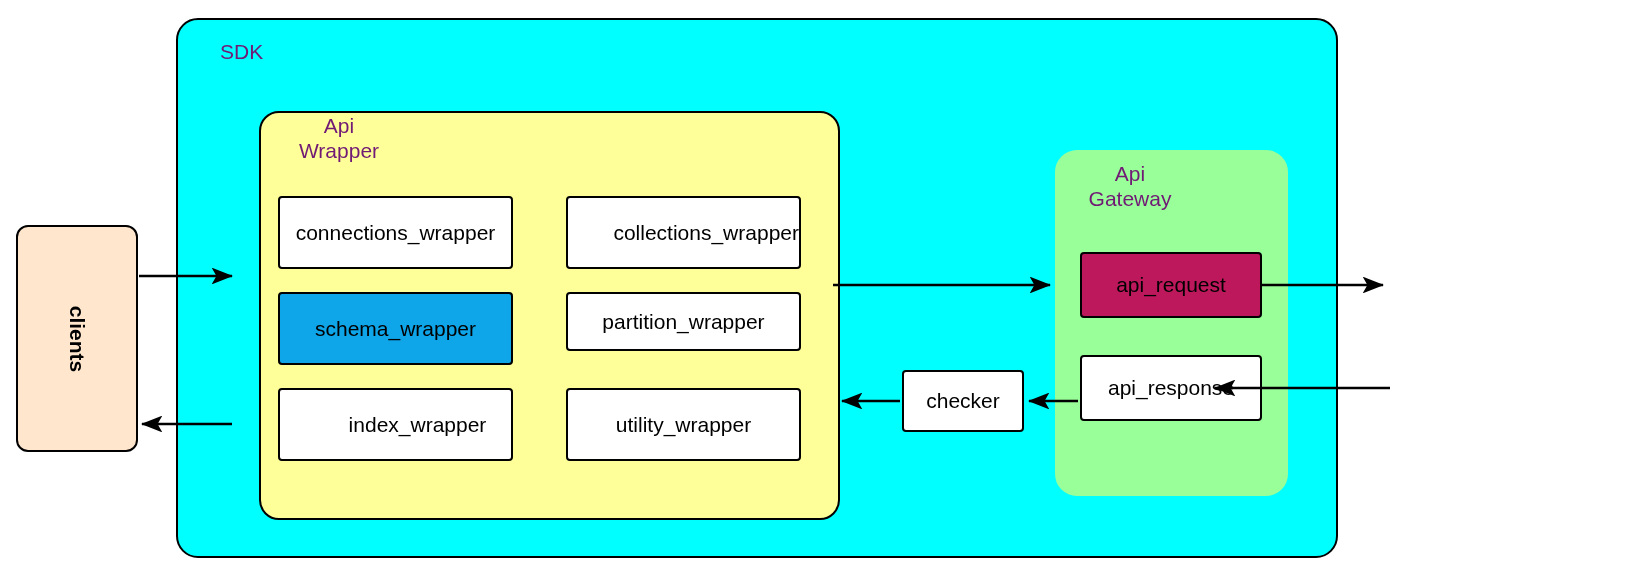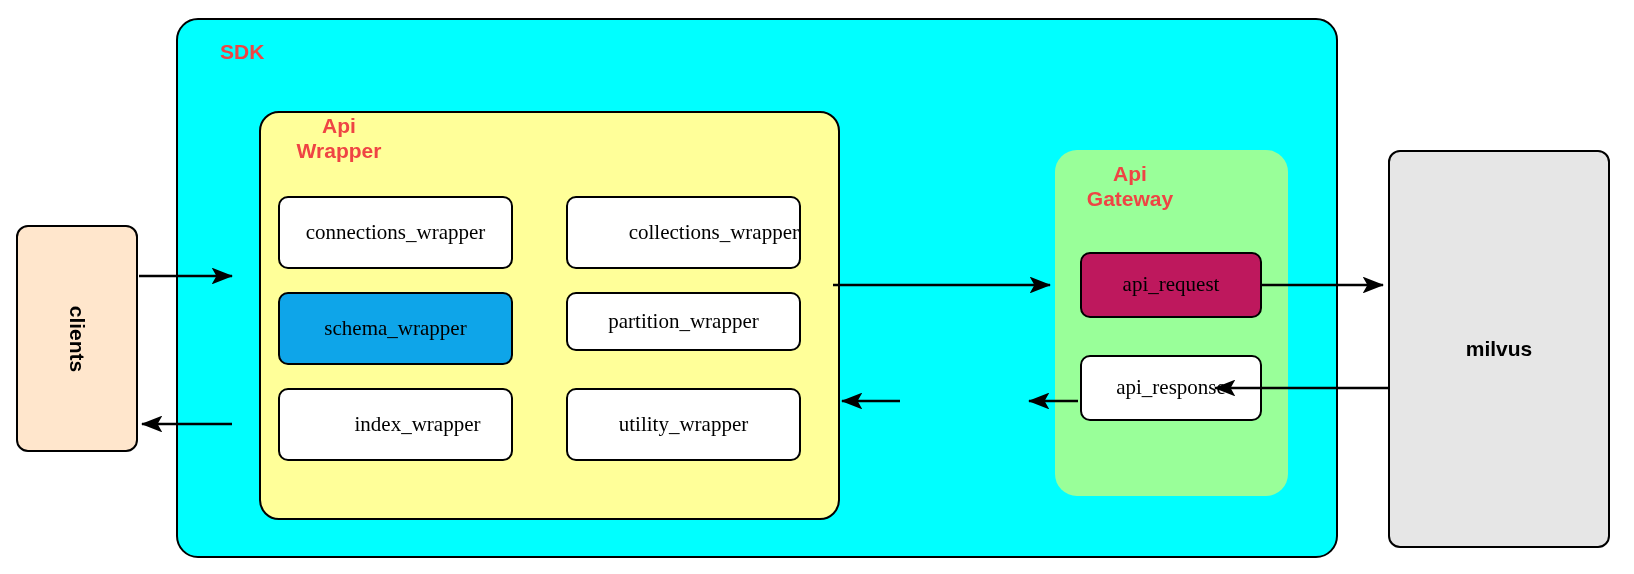--- a/index.html
+++ b/index.html
@@ -35,46 +35,45 @@
     border-radius: 20px;
   }
   
   .gateway-container {
     border: none;
     border-radius: 22px;
   }
   
   .leaf {
     border: 2px solid #000000;
-    border-radius: 10px;
+    border-radius: 4px;
     background: #ffffff;
     font-size: 21px;
     color: #000000;
     text-align: center;
     line-height: 1.1;
-    font-family: Liberation Serif, serif;
   }
   
   .side-box {
     border: 2px solid #000000;
     border-radius: 12px;
     font-size: 21px;
     font-weight: bold;
     color: #000000;
   }
   .vertical-label {
     transform: rotate(90deg);
     white-space: nowrap;
   }
   
   .group-title {
     position: absolute;
     font-size: 21px;
-    font-weight: bold;
-    color: #ef4444;
+    font-weight: normal;
+    color: #701a75;
     line-height: 1.18;
     white-space: pre-line;
     text-align: center;
   }
   
   #arrows {
     position: absolute;
     left: 0;
     top: 0;
     width: 1634px;
@@ -121,28 +120,28 @@
 
   <div id="gateway-modules">
       <div class="box leaf" style="left: 1080px; top: 252px; width: 182px; height: 66px; background: #be185d; border-color: rgb(0, 0, 0);">
         <span>api_request</span>
       </div>
       <div class="box leaf" style="left: 1080px; top: 355px; width: 182px; height: 66px; background: rgb(255, 255, 255); border-color: rgb(0, 0, 0);">
         <span>api_response</span>
       </div>
     </div>
 
+  <div class="box leaf" id="checker-box" style="left: 902px; top: 370px; width: 122px; height: 62px; background: rgb(255, 255, 255); border-color: rgb(0, 0, 0);">
+    <span>checker</span>
+  </div>
 
   <div class="box side-box" id="clients-box" style="left: 16px; top: 225px; width: 122px; height: 227px; background: rgb(255, 230, 204); border-color: rgb(0, 0, 0);">
     <span class="vertical-label">clients</span>
   </div>
 
-  <div class="box side-box" id="milvus-box" style="left: 1388px; top: 150px; width: 222px; height: 398px; background: rgb(230, 230, 230); border-color: rgb(0, 0, 0);">
-    <span>milvus</span>
-  </div>
 
   <svg id="arrows" viewBox="0 0 1634 574" xmlns="http://www.w3.org/2000/svg">
     <defs>
       <marker id="arrowhead" markerWidth="9" markerHeight="7" refX="8.5" refY="3.5" orient="auto" markerUnits="strokeWidth">
         <path d="M0,0 L9,3.5 L0,7 L2,3.5 Z" fill="#000000"></path>
       </marker>
     </defs>
 
     <line x1="139" y1="276" x2="232" y2="276" stroke="#000000" stroke-width="2.4" marker-end="url(#arrowhead)"></line>
 

